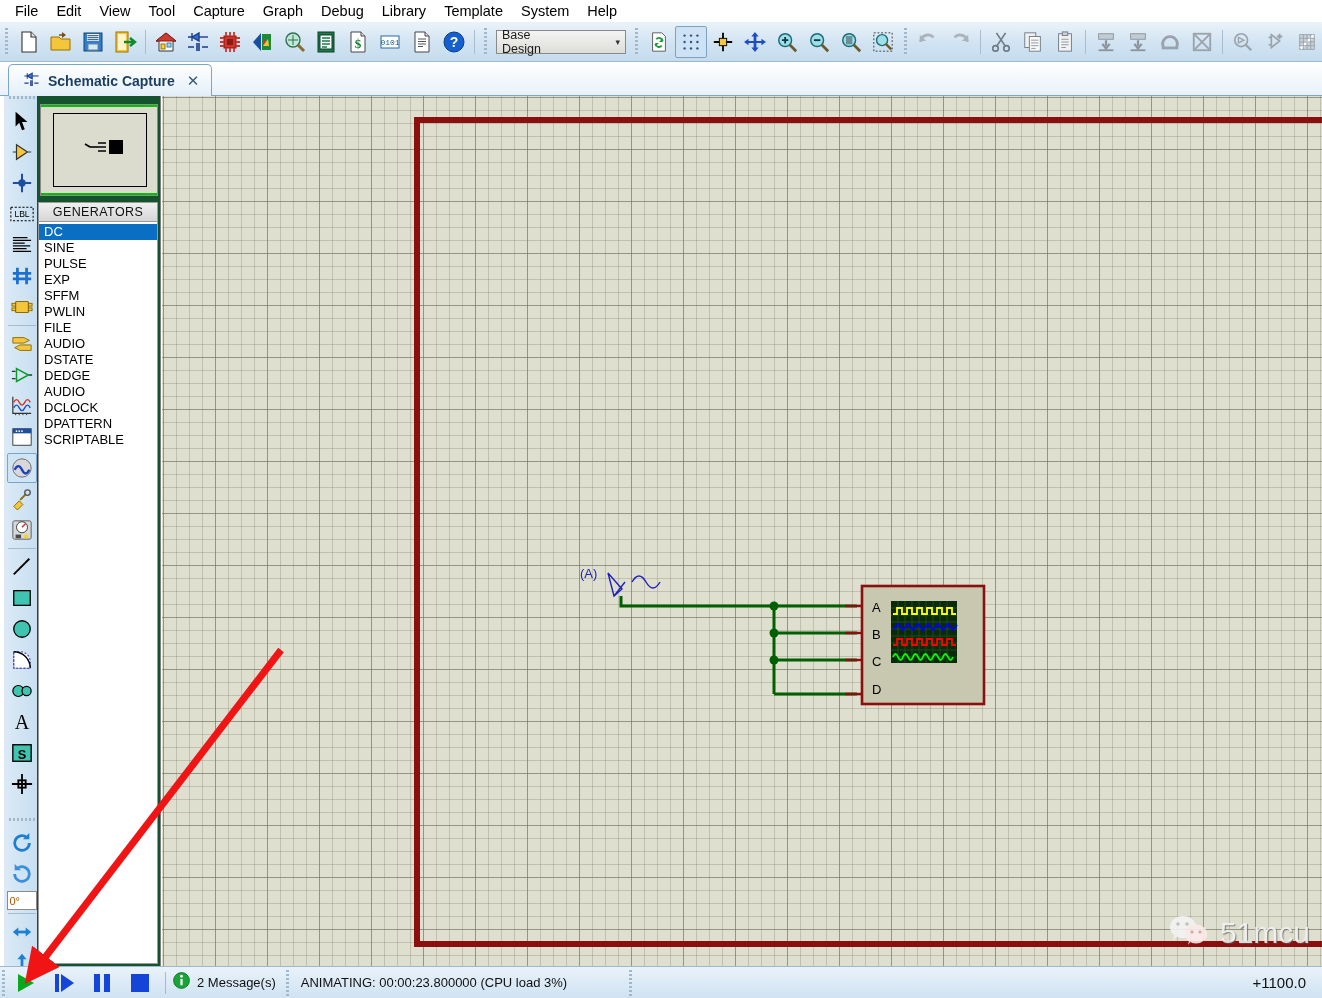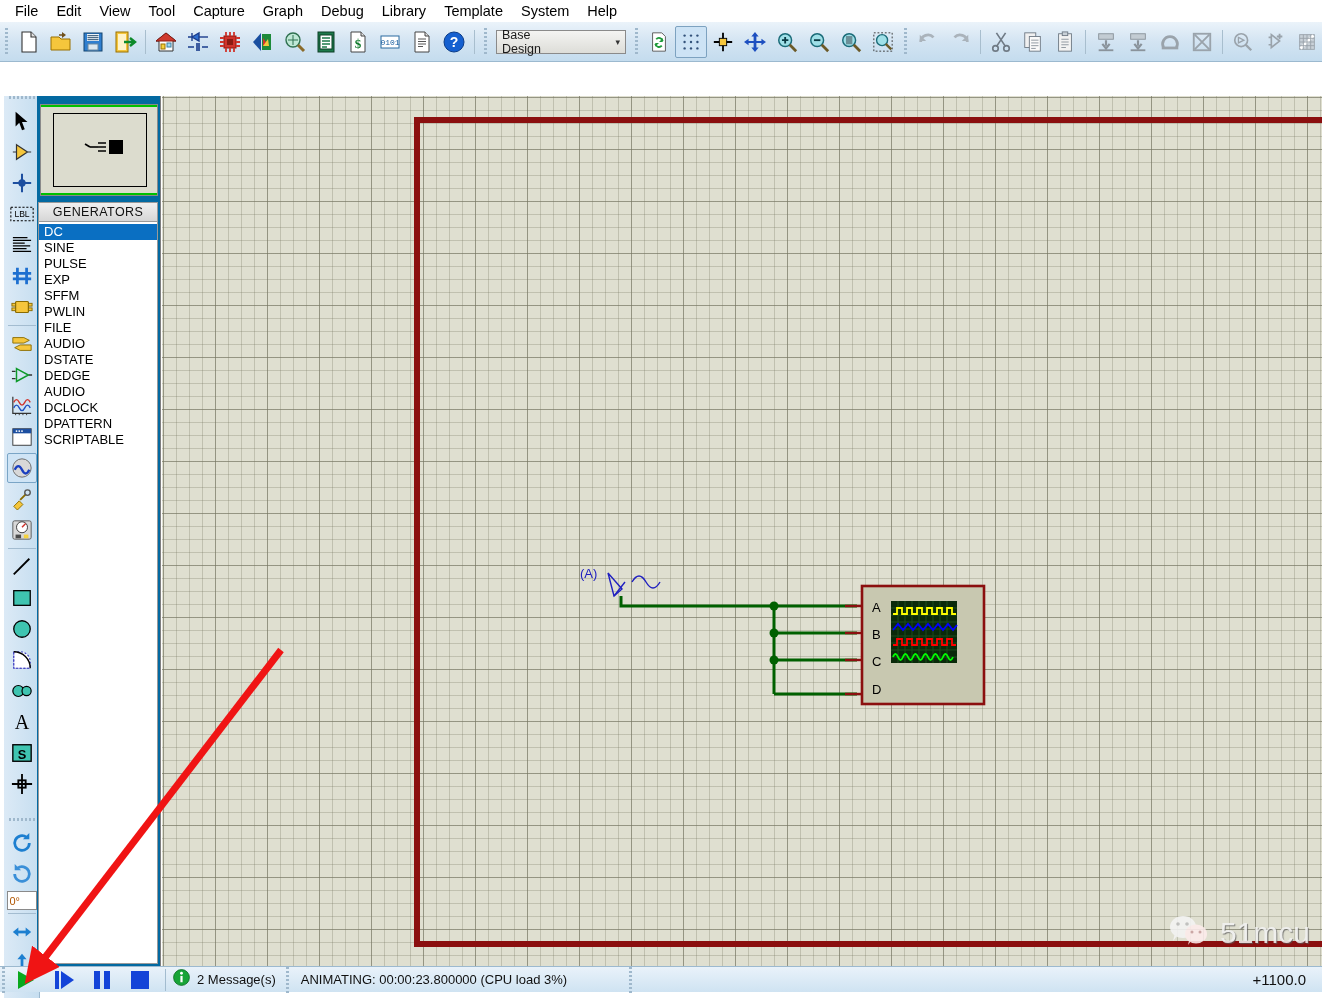--- a/index.html
+++ b/index.html
@@ -97,21 +97,21 @@
   .lt-sep { width: 28px; height: 1px; background: #a3bcd0; margin: 3px auto; }
   .angle-box {
     width: 30px; height: 19px; margin: 2px auto;
     background: #fff; border: 1px solid #8a8a8a;
     font-size: 11px; color: #b05500; display:flex; align-items:center; padding-left:2px;
   }
 
   
   #objpanel {
     position: absolute; left: 37px; top: 96px; width: 124px; height: 870px;
-    background: #0369a1; border-right: 1px solid #7f7f7f;
+    background: #14532d; border-right: 1px solid #7f7f7f;
   }
   #preview {
     position: absolute; left: 3px; top: 8px; width: 118px; height: 92px;
     background: #dcdcce; border: 1px solid #8a8a8a;
   }
   #preview .greenline { position:absolute; left:0; width:100%; height:2px; background:#00c000; }
   #preview .innerbox {
     position: absolute; left: 12px; top: 8px; right: 10px; bottom: 8px;
     border: 1px solid #000;
   }
@@ -165,21 +165,21 @@
     opacity: 0.88;
   }
   #watermark .wmtext {
     font-size: 30px; color: #f2f2f2;
     text-shadow: 1px 1px 1px rgba(90,90,90,0.85);
     font-family: "Liberation Sans", sans-serif;
   }
 
   
   #statusbar {
-    position: absolute; left: 0; top: 966px; width: 1322px; height: 26px;
+    position: absolute; left: 0; top: 966px; width: 1322px; height: 32px;
     background: linear-gradient(to bottom,#e9f2fa,#cfe3f2);
     border-top: 1px solid #9cb9cf;
     display: flex; align-items: center;
   }
   .sb-btn {
     width: 38px; height: 28px; display:flex; align-items:center; justify-content:center;
     cursor: default; border: 1px solid transparent;
   }
   .sb-sep { width: 1px; height: 22px; background: #a3bccf; margin: 0 6px; }
   .sb-grip {
@@ -483,20 +483,33 @@
       <svg width="22" height="22" viewBox="0 0 24 24">
           <rect x="4" y="4" width="16" height="16" fill="#c9d1d8" stroke="#9aa3ab"></rect>
           <path d="M5 19L19 5" stroke="#fff" stroke-width="3"></path>
           <g stroke="#9aa3ab">
             <path d="M4 8h16M4 12h16M4 16h16M8 4v16M12 4v16M16 4v16"></path>
           </g>
         </svg>
     </div>
   </div>
 
+  <div id="tabbar">
+    <div id="tab-schematic">
+      <span>
+        <svg width="17" height="17" viewBox="0 0 24 24">
+            <path d="M2 7h4M6 3v8M6 7l7-4v8z" stroke="#1a3c8c" stroke-width="1.5" fill="#3a7bd5"></path>
+            <path d="M13 7h9" stroke="#1a3c8c" stroke-width="1.5"></path>
+            <path d="M2 17h6M16 17h6M11 13v8M13 13v8" stroke="#1a3c8c" stroke-width="1.7"></path>
+          </svg>
+      </span>
+      <span>Schematic Capture</span>
+      <span class="tabclose">✕</span>
+    </div>
+  </div>
 
   <div id="lefttools">
     <div class="grip-h"></div>
 
     <div class="lt-btn">
       <svg width="22" height="22" viewBox="0 0 24 24">
           <path d="M5 2l13 11h-6l3 8-3 1-3-8-4 4z" fill="#000"></path>
         </svg>
     </div>
     <div class="lt-btn">

